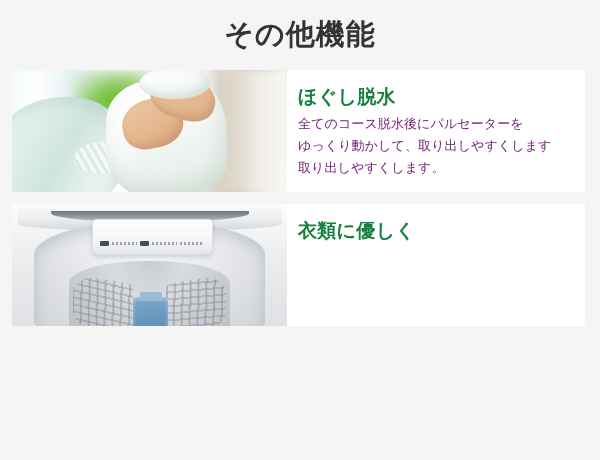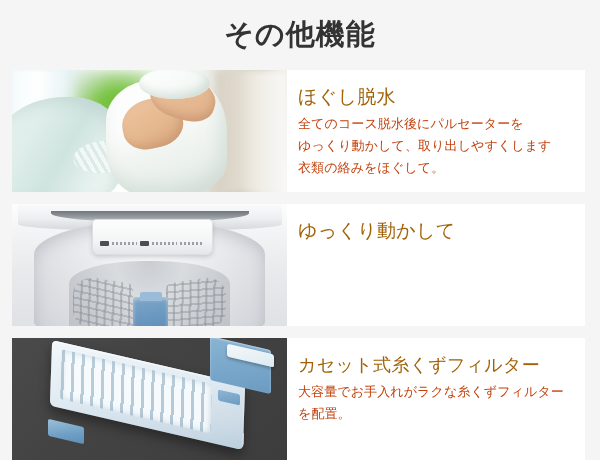--- a/index.html
+++ b/index.html
@@ -62,35 +62,35 @@
     background: #ffffff;
   }
 
   .card-body {
     flex: 1 1 auto;
     padding: 14px 14px 0 11px;
   }
 
   .card-heading {
     font-size: 19px;
-    font-weight: normal;
-    color: #a16207;
+    font-weight: bold;
+    color: #15803d;
     line-height: 26px;
     letter-spacing: 0.3px;
     margin-bottom: 3px;
   }
 
   .card-heading.small {
     font-size: 18px;
   }
 
   .card-text {
     font-size: 13px;
     line-height: 22px;
-    color: #c2410c;
+    color: #701a75;
     letter-spacing: 0.1px;
   }
   .card-text span { display: block; }
 
   
   .photo-laundry {
     position: absolute;
     inset: 0;
     background:
       linear-gradient(100deg, #eef6f8 0%, #e7f2f6 18%, #f6fbfb 30%, #ffffff 46%, #f2f6f3 62%, #ddd9cf 74%, #cfcabc 84%, #eceae4 92%, #f7f7f5 100%);
@@ -350,21 +350,21 @@
           <div class="pl-hand-lower"></div>
           <div class="pl-hand-upper"></div>
           <div class="pl-towel"></div>
         </div>
       </div>
       <div class="card-body">
         <div class="card-heading">ほぐし脱水</div>
         <div class="card-text">
           <span>全てのコース脱水後にパルセーターを</span>
           <span>ゆっくり動かして、取り出しやすくします</span>
-          <span>衣類の絡みをほぐして。</span>
+          <span>取り出しやすくします。</span>
         </div>
       </div>
     </div>
 
     <div class="card">
       <div class="card-media">
         <div class="photo-washer">
           <div class="pw-lid"></div>
           <div class="pw-tub">
             <div class="pw-tubinner"></div>
@@ -380,40 +380,19 @@
           <div class="pw-label-row">
             <span class="pw-chip"></span>
             <span class="pw-line"></span>
             <span class="pw-chip"></span>
             <span class="pw-line"></span>
             <span class="pw-line"></span>
           </div>
         </div>
       </div>
       <div class="card-body">
-        <div class="card-heading">ゆっくり動かして</div>
+        <div class="card-heading">衣類に優しく</div>
       </div>
     </div>
 
-    <div class="card">
-      <div class="card-media">
-        <div class="photo-filter">
-          <div class="pf-side"></div>
-          <div class="pf-body">
-            <div class="pf-ribs"></div>
-          </div>
-          <div class="pf-blue-top"></div>
-          <div class="pf-handle"></div>
-          <div class="pf-clip-bl"></div>
-          <div class="pf-clip-mr"></div>
-        </div>
-      </div>
-      <div class="card-body">
-        <div class="card-heading small">カセット式糸くずフィルター</div>
-        <div class="card-text">
-          <span>大容量でお手入れがラクな糸くずフィルター</span>
-          <span>を配置。</span>
-        </div>
-      </div>
-    </div>
 
   </div>
 </div>
 
 </body></html>

